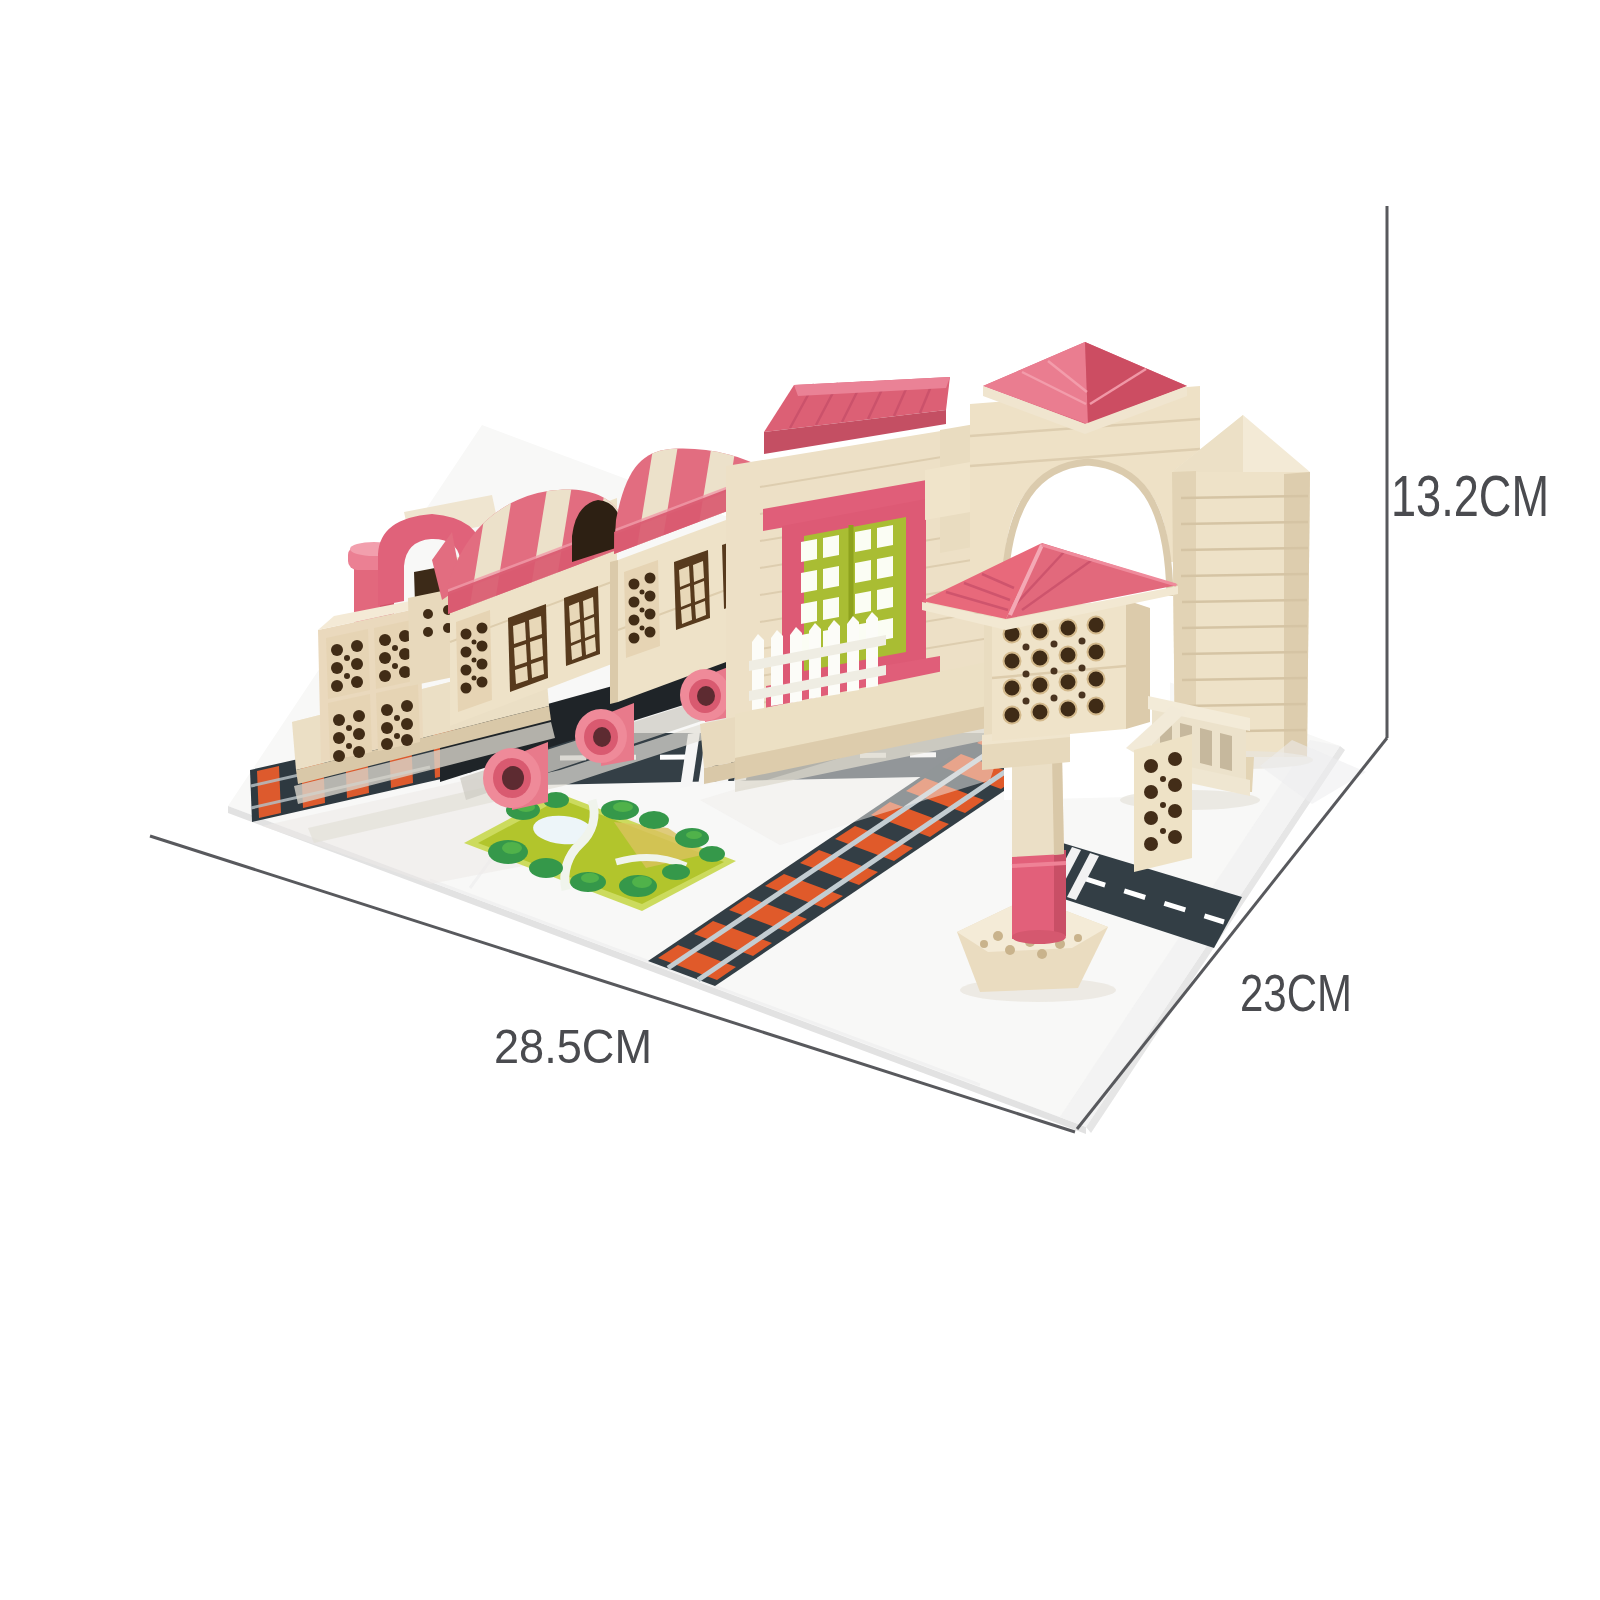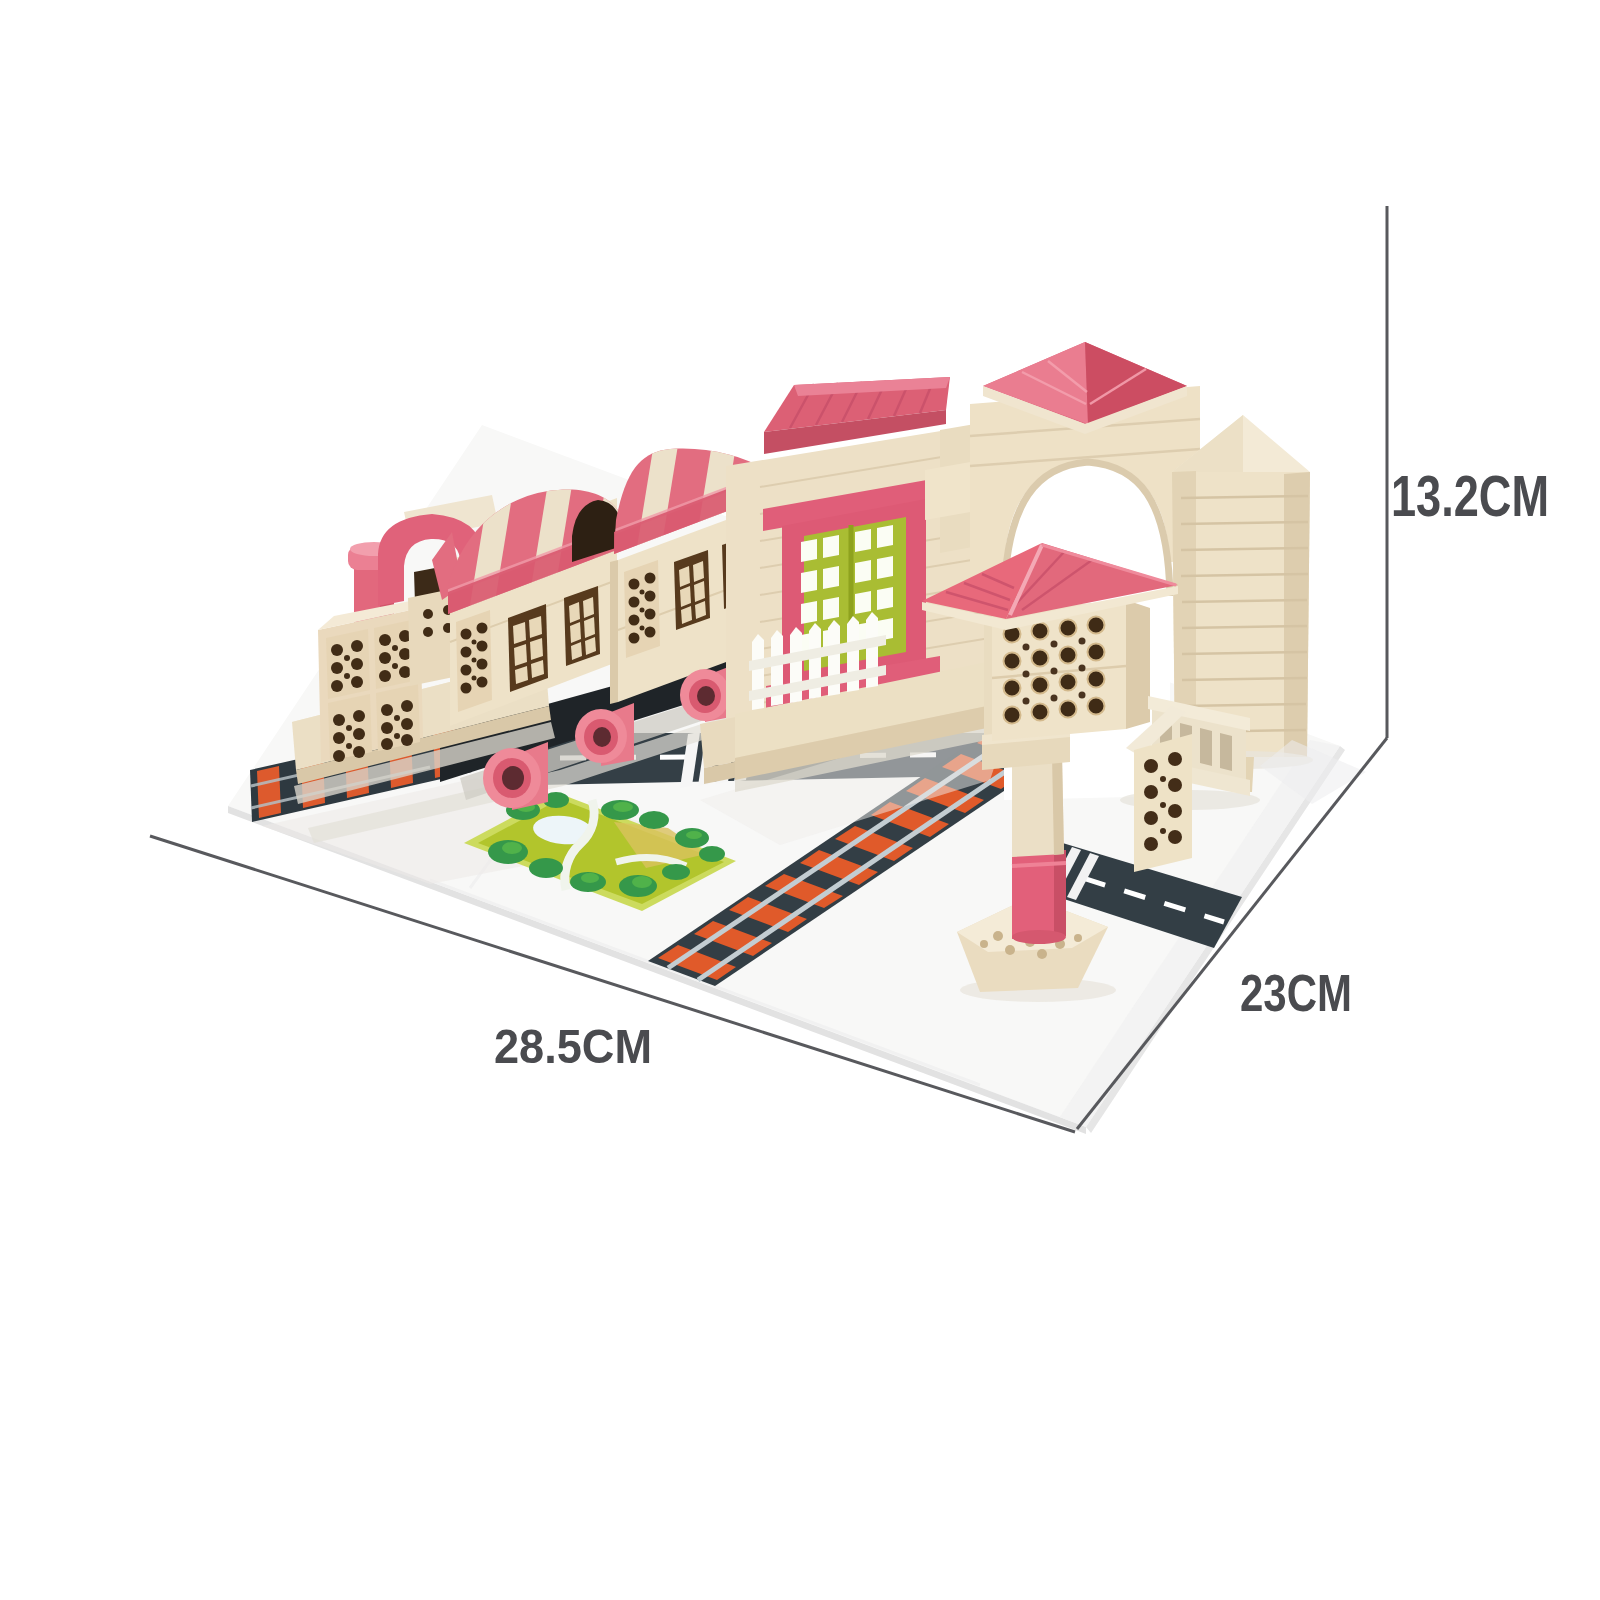--- a/index.html
+++ b/index.html
@@ -1,16 +1,16 @@
 <!DOCTYPE html>
 <html><head>
 <meta charset="utf-8">
 <style>
   html,body{margin:0;padding:0;background:#ffffff;} 
-  #scene{width:1600px;height:1160px;position:relative;font-family:"Liberation Sans",sans-serif;font-weight:bold;}
+  #scene{width:1600px;height:1160px;position:relative;font-family:"Liberation Sans",sans-serif;}
 </style>
 </head>
 <body>
 <div id="scene">
 <svg width="1600" height="1600" viewBox="0 0 1600 1600" xmlns="http://www.w3.org/2000/svg">
 <defs>
   <linearGradient id="matshade" x1="0" y1="0" x2="0" y2="1">
     <stop offset="0" stop-color="#ffffff"></stop>
     <stop offset="1" stop-color="#f4f4f4"></stop>
   </linearGradient>

